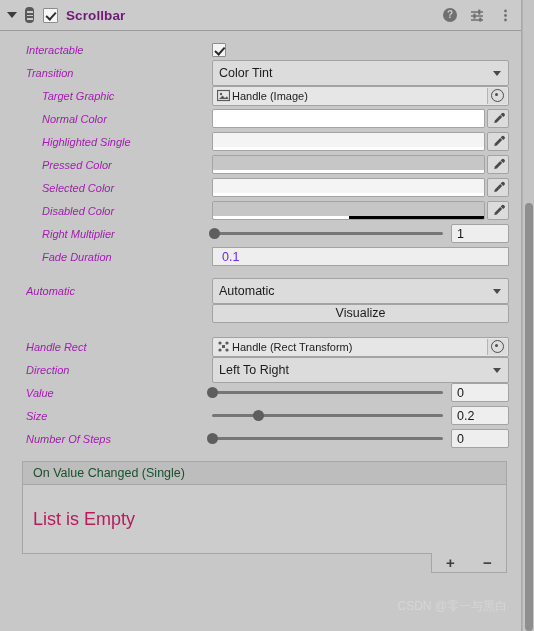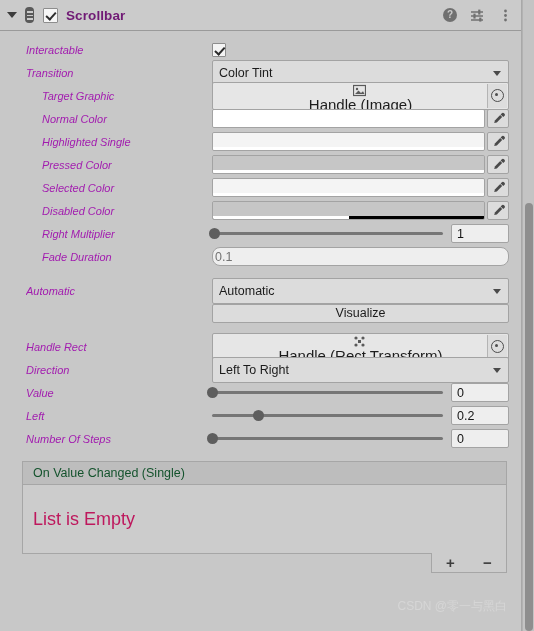--- a/index.html
+++ b/index.html
@@ -176,31 +176,30 @@
     margin-top: -2px;
     width: 0; height: 0;
     border-left: 4.5px solid transparent;
     border-right: 4.5px solid transparent;
     border-top: 5px solid #4a4a4a;
   }
 
   
   .objfield {
     width: 100%;
-    height: 28px;
+    height: 20px;
     background: #e6e6e6;
     border: 1px solid #a3a3a3;
     border-radius: 2px;
     box-sizing: border-box;
     display: flex;
     align-items: center;
     padding: 0 4px;
-    font-size: 15px;
-    position: relative;
-    flex-direction: column;
+    font-size: 11px;
+    position: relative;
   }
   .objfield .obj-ico {
     width: 13px; height: 13px;
     margin-right: 2px;
     flex: none;
   }
   .objfield .picker {
     position: absolute;
     right: 1px; top: 1px; bottom: 1px;
     width: 19px;
@@ -294,27 +293,27 @@
     align-items: center;
     padding-left: 5px;
     font-size: 12.5px;
     color: #151515;
   }
   .textbox {
     width: 100%;
     height: 19px;
     background: #eeeeee;
     border: 1px solid #a3a3a3;
-    border-radius: 8px;
-    box-sizing: border-box;
-    display: flex;
-    align-items: center;
-    padding-left: 2px;
+    border-radius: 0;
+    box-sizing: border-box;
+    display: flex;
+    align-items: center;
+    padding-left: 9px;
     font-size: 12.5px;
-    color: #737373;
+    color: #6d28d9;
   }
   .btn {
     width: 100%;
     height: 19px;
     background: #dcdcdc;
     border: 1px solid #a3a3a3;
     border-radius: 2px;
     box-sizing: border-box;
     display: flex;
     align-items: center;
@@ -663,21 +662,21 @@
       <div class="slider-wrap">
         <div class="track">
             <div class="knob" style="left:0%"></div>
           </div>
       </div>
       <div class="numbox">0</div>
     </div>
   </div>
 
   <div class="row">
-    <div class="label">Left</div>
+    <div class="label">Size</div>
     <div class="field">
       <div class="slider-wrap">
         <div class="track">
             <div class="knob" style="left:20%"></div>
           </div>
       </div>
       <div class="numbox">0.2</div>
     </div>
   </div>
 

